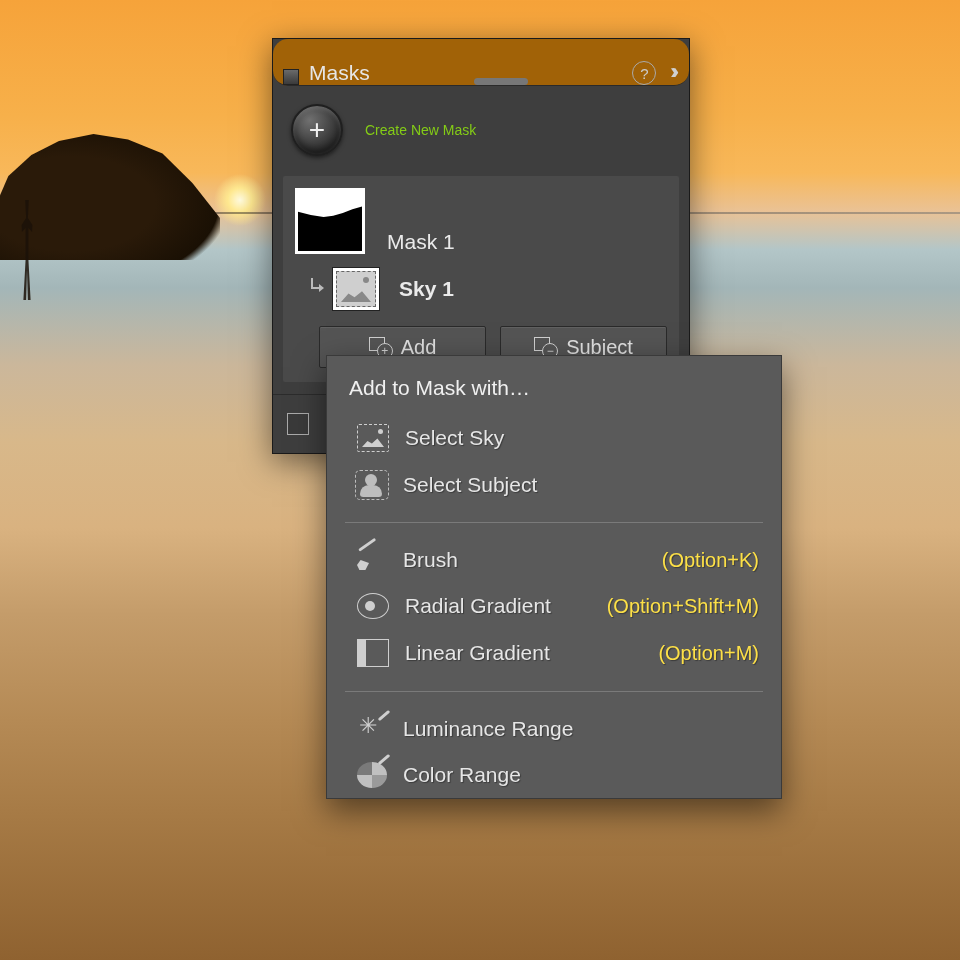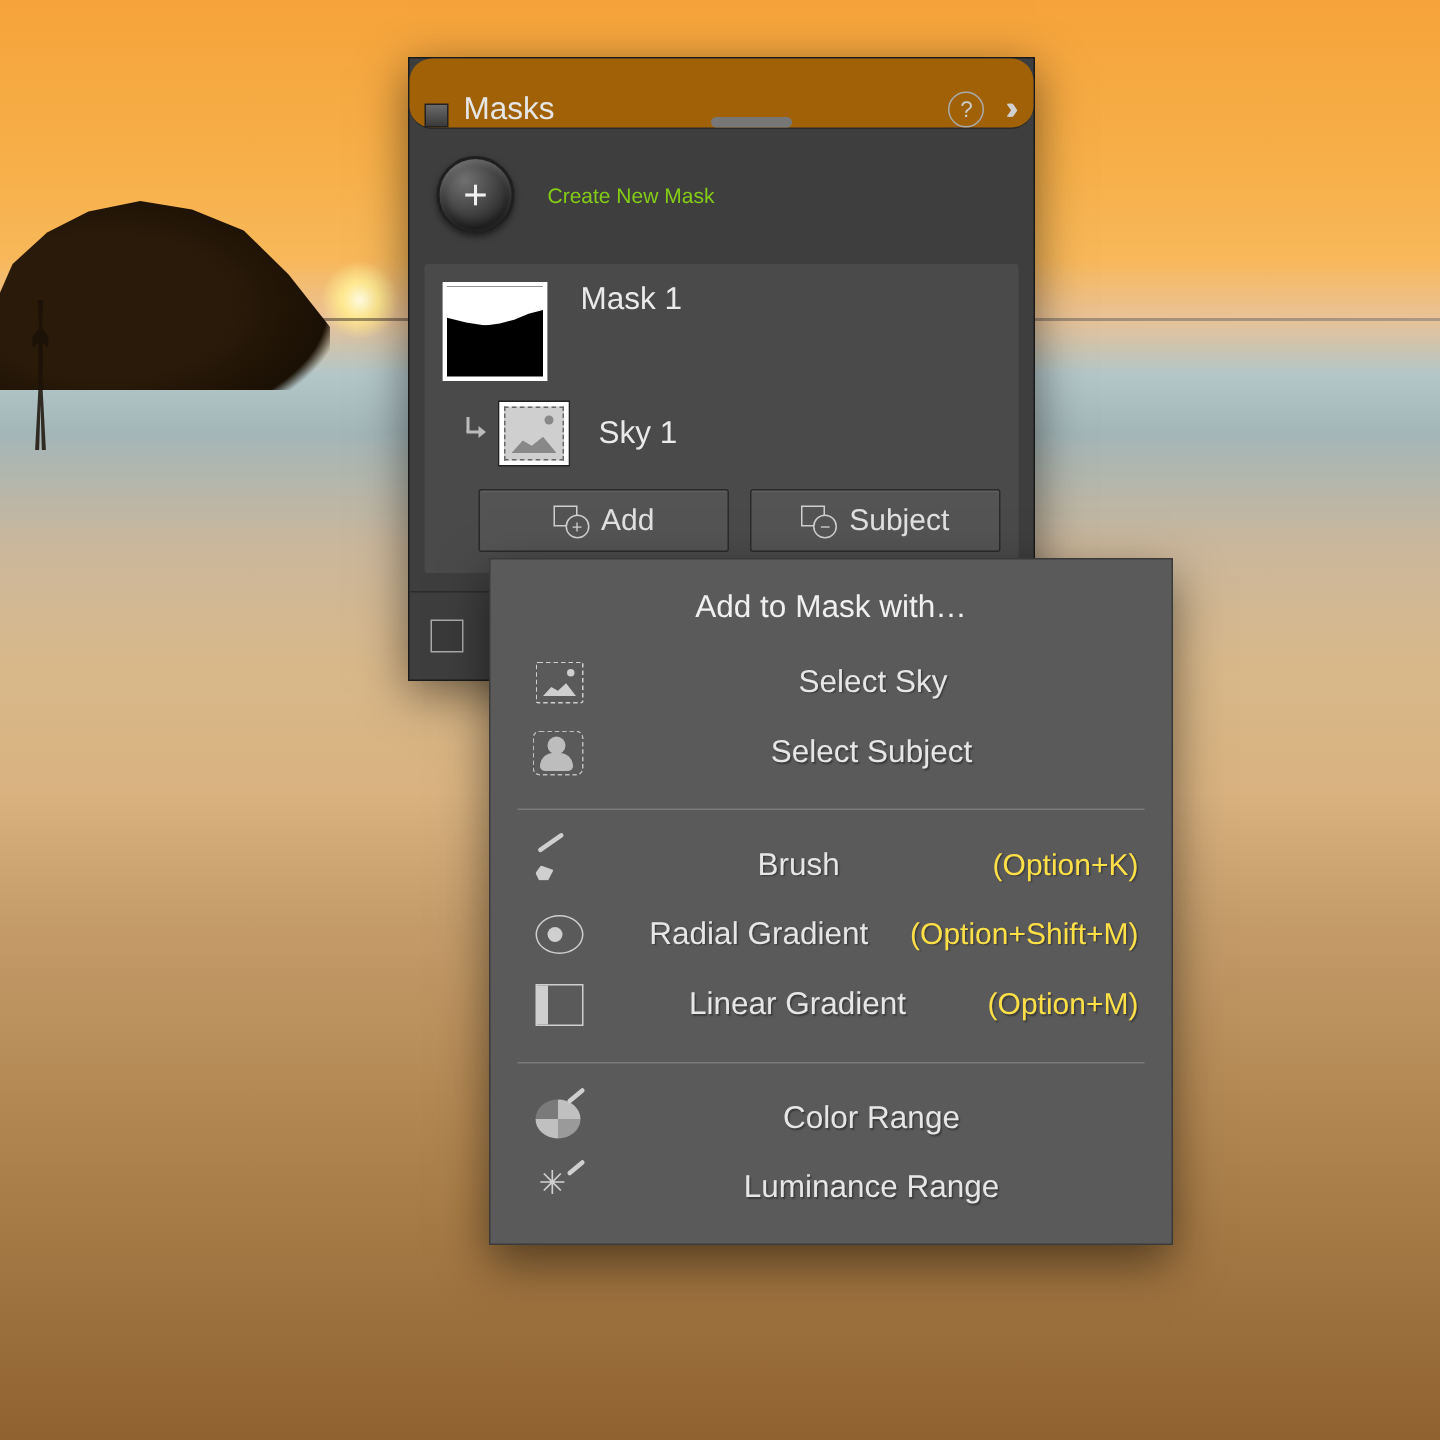--- a/index.html
+++ b/index.html
@@ -122,21 +122,21 @@
   }
   .create-row .label { font-size: 14px; color: #84cc16; }
 
   .mask-block {
     margin: 0 10px 0 10px;
     background: #4a4a4a;
     border-radius: 2px;
     padding: 8px 8px 12px 8px;
   }
   .mask-row {
-    display:flex; align-items:flex-start;
+    display:flex; align-items:flex-end;
     padding: 4px 4px 6px 4px;
   }
   .mask-thumb {
     width: 64px; height: 60px;
     background: #000;
     border: 3px solid #fff;
     position: relative;
     margin-right: 22px;
   }
   .mask-thumb .sky-shape {
@@ -176,21 +176,21 @@
     box-shadow: 0 0 0 1px #222;
   }
   .comp-thumb::before {
     content:""; position:absolute; left:5px; bottom:5px; width:30px; height:12px;
     background: linear-gradient(#888,#888);
     clip-path: polygon(0 100%, 25% 30%, 45% 60%, 70% 10%, 100% 100%);
   }
   .comp-thumb::after {
     content:""; position:absolute; right:7px; top:6px; width:6px; height:6px; border-radius:50%; background:#888;
   }
-  .comp-label { font-size: 21px; color: #eaeaea; }
+  .comp-label { font-size: 21px; color: #eaeaea; font-weight: bold; }
 
   .btn-row {
     display:flex; gap:14px;
     justify-content: center;
     padding: 12px 4px 2px 28px;
   }
   .tool-btn {
     height: 40px;
     width: 170px;
     background: #545454;
@@ -223,29 +223,27 @@
     width: 20px; height: 20px;
     border: 1.5px solid #aaa;
     background: #3a3a3a;
     margin-right: 12px;
   }
 
   
   .menu {
     position: absolute;
     left: 326px;
-    top: 372px;
+    top: 355px;
     width: 454px;
     background: #5a5a5a;
     border: 1px solid #3a3a3a;
     box-shadow: 0 12px 30px rgba(0,0,0,0.5);
     color: #e6e6e6;
     font-size: 21px;
-    padding-bottom: 14px;
-    text-align: center;
   }
   .menu-title {
     padding: 20px 22px 14px 22px;
     font-size: 21px;
     color: #f0f0f0;
   }
   .menu-item {
     display:flex; align-items:center;
     padding: 10px 22px 10px 30px;
   }
@@ -416,21 +414,21 @@
     </div>
     <div class="menu-item">
       <div class="mi-ico ico-lingrad"></div>
       <div class="lbl">Linear Gradient</div>
       <div class="shortcut">(Option+M)</div>
     </div>
 
     <div class="menu-sep"></div>
 
     <div class="menu-item">
+      <div class="mi-ico ico-lum"></div>
+      <div class="lbl">Luminance Range</div>
+    </div>
+    <div class="menu-item">
       <div class="mi-ico ico-color"></div>
       <div class="lbl">Color Range</div>
     </div>
-    <div class="menu-item">
-      <div class="mi-ico ico-lum"></div>
-      <div class="lbl">Luminance Range</div>
-    </div>
   </div>
 </div>
 
 </body></html>

